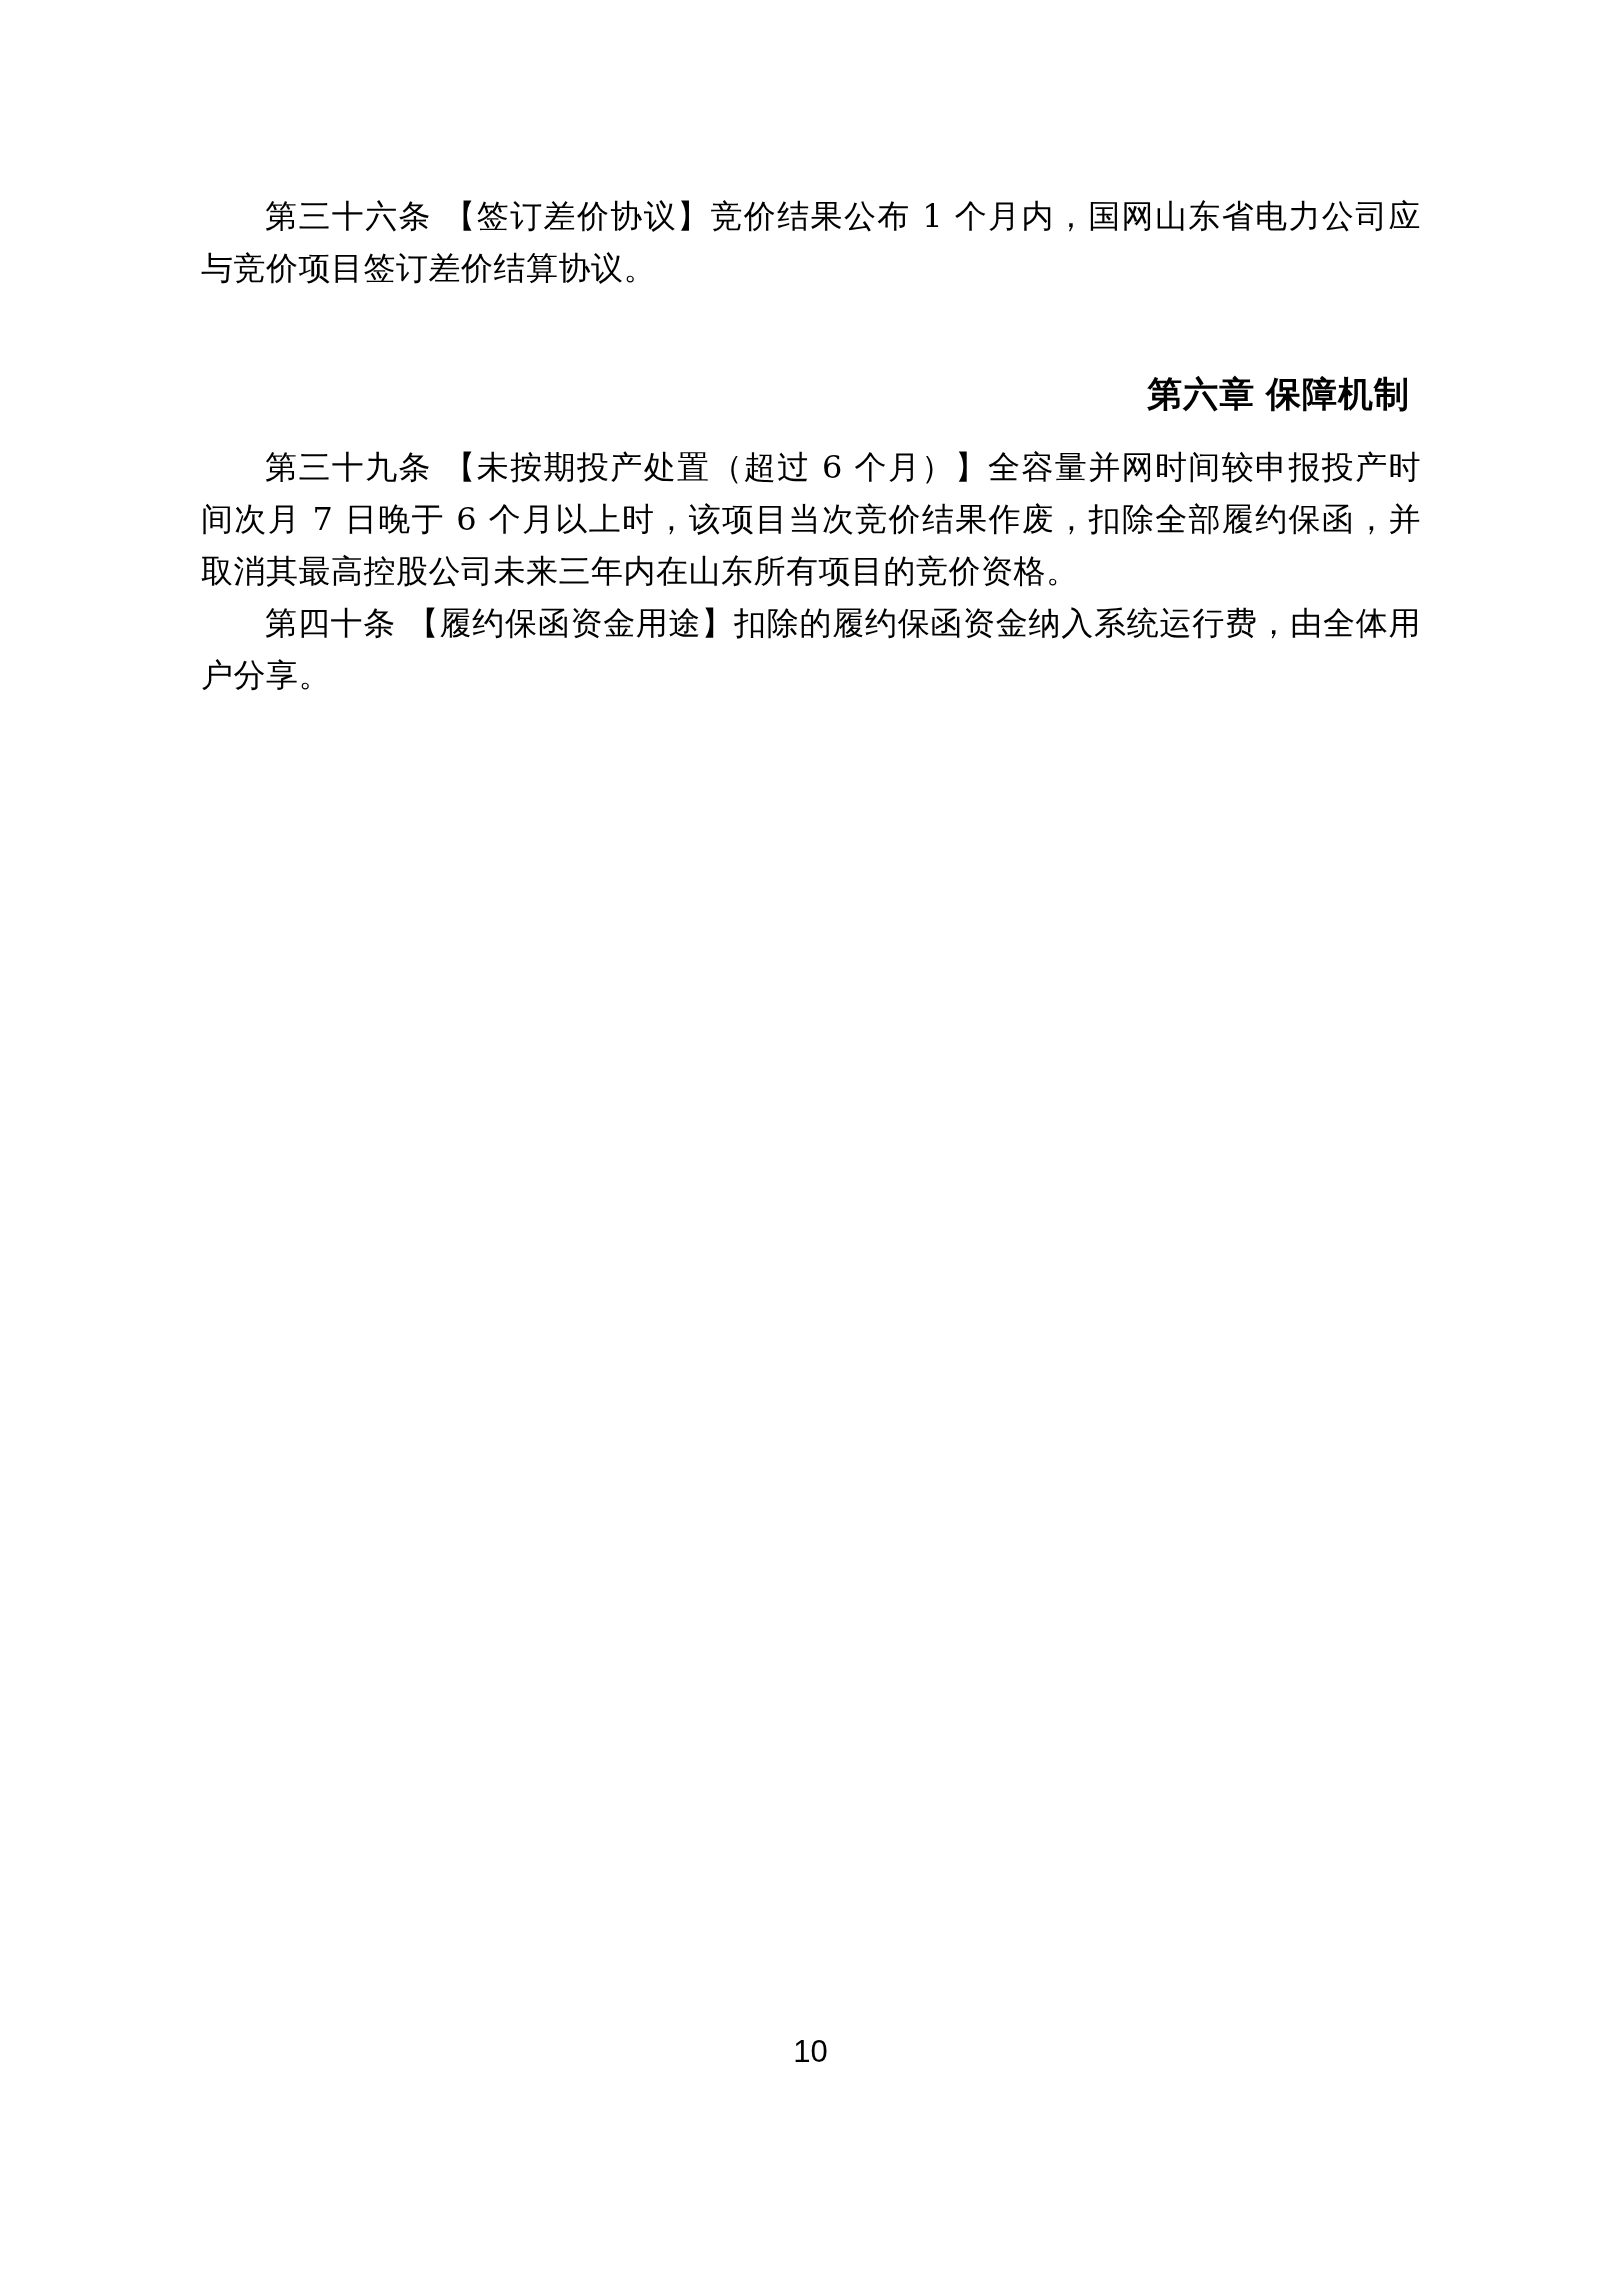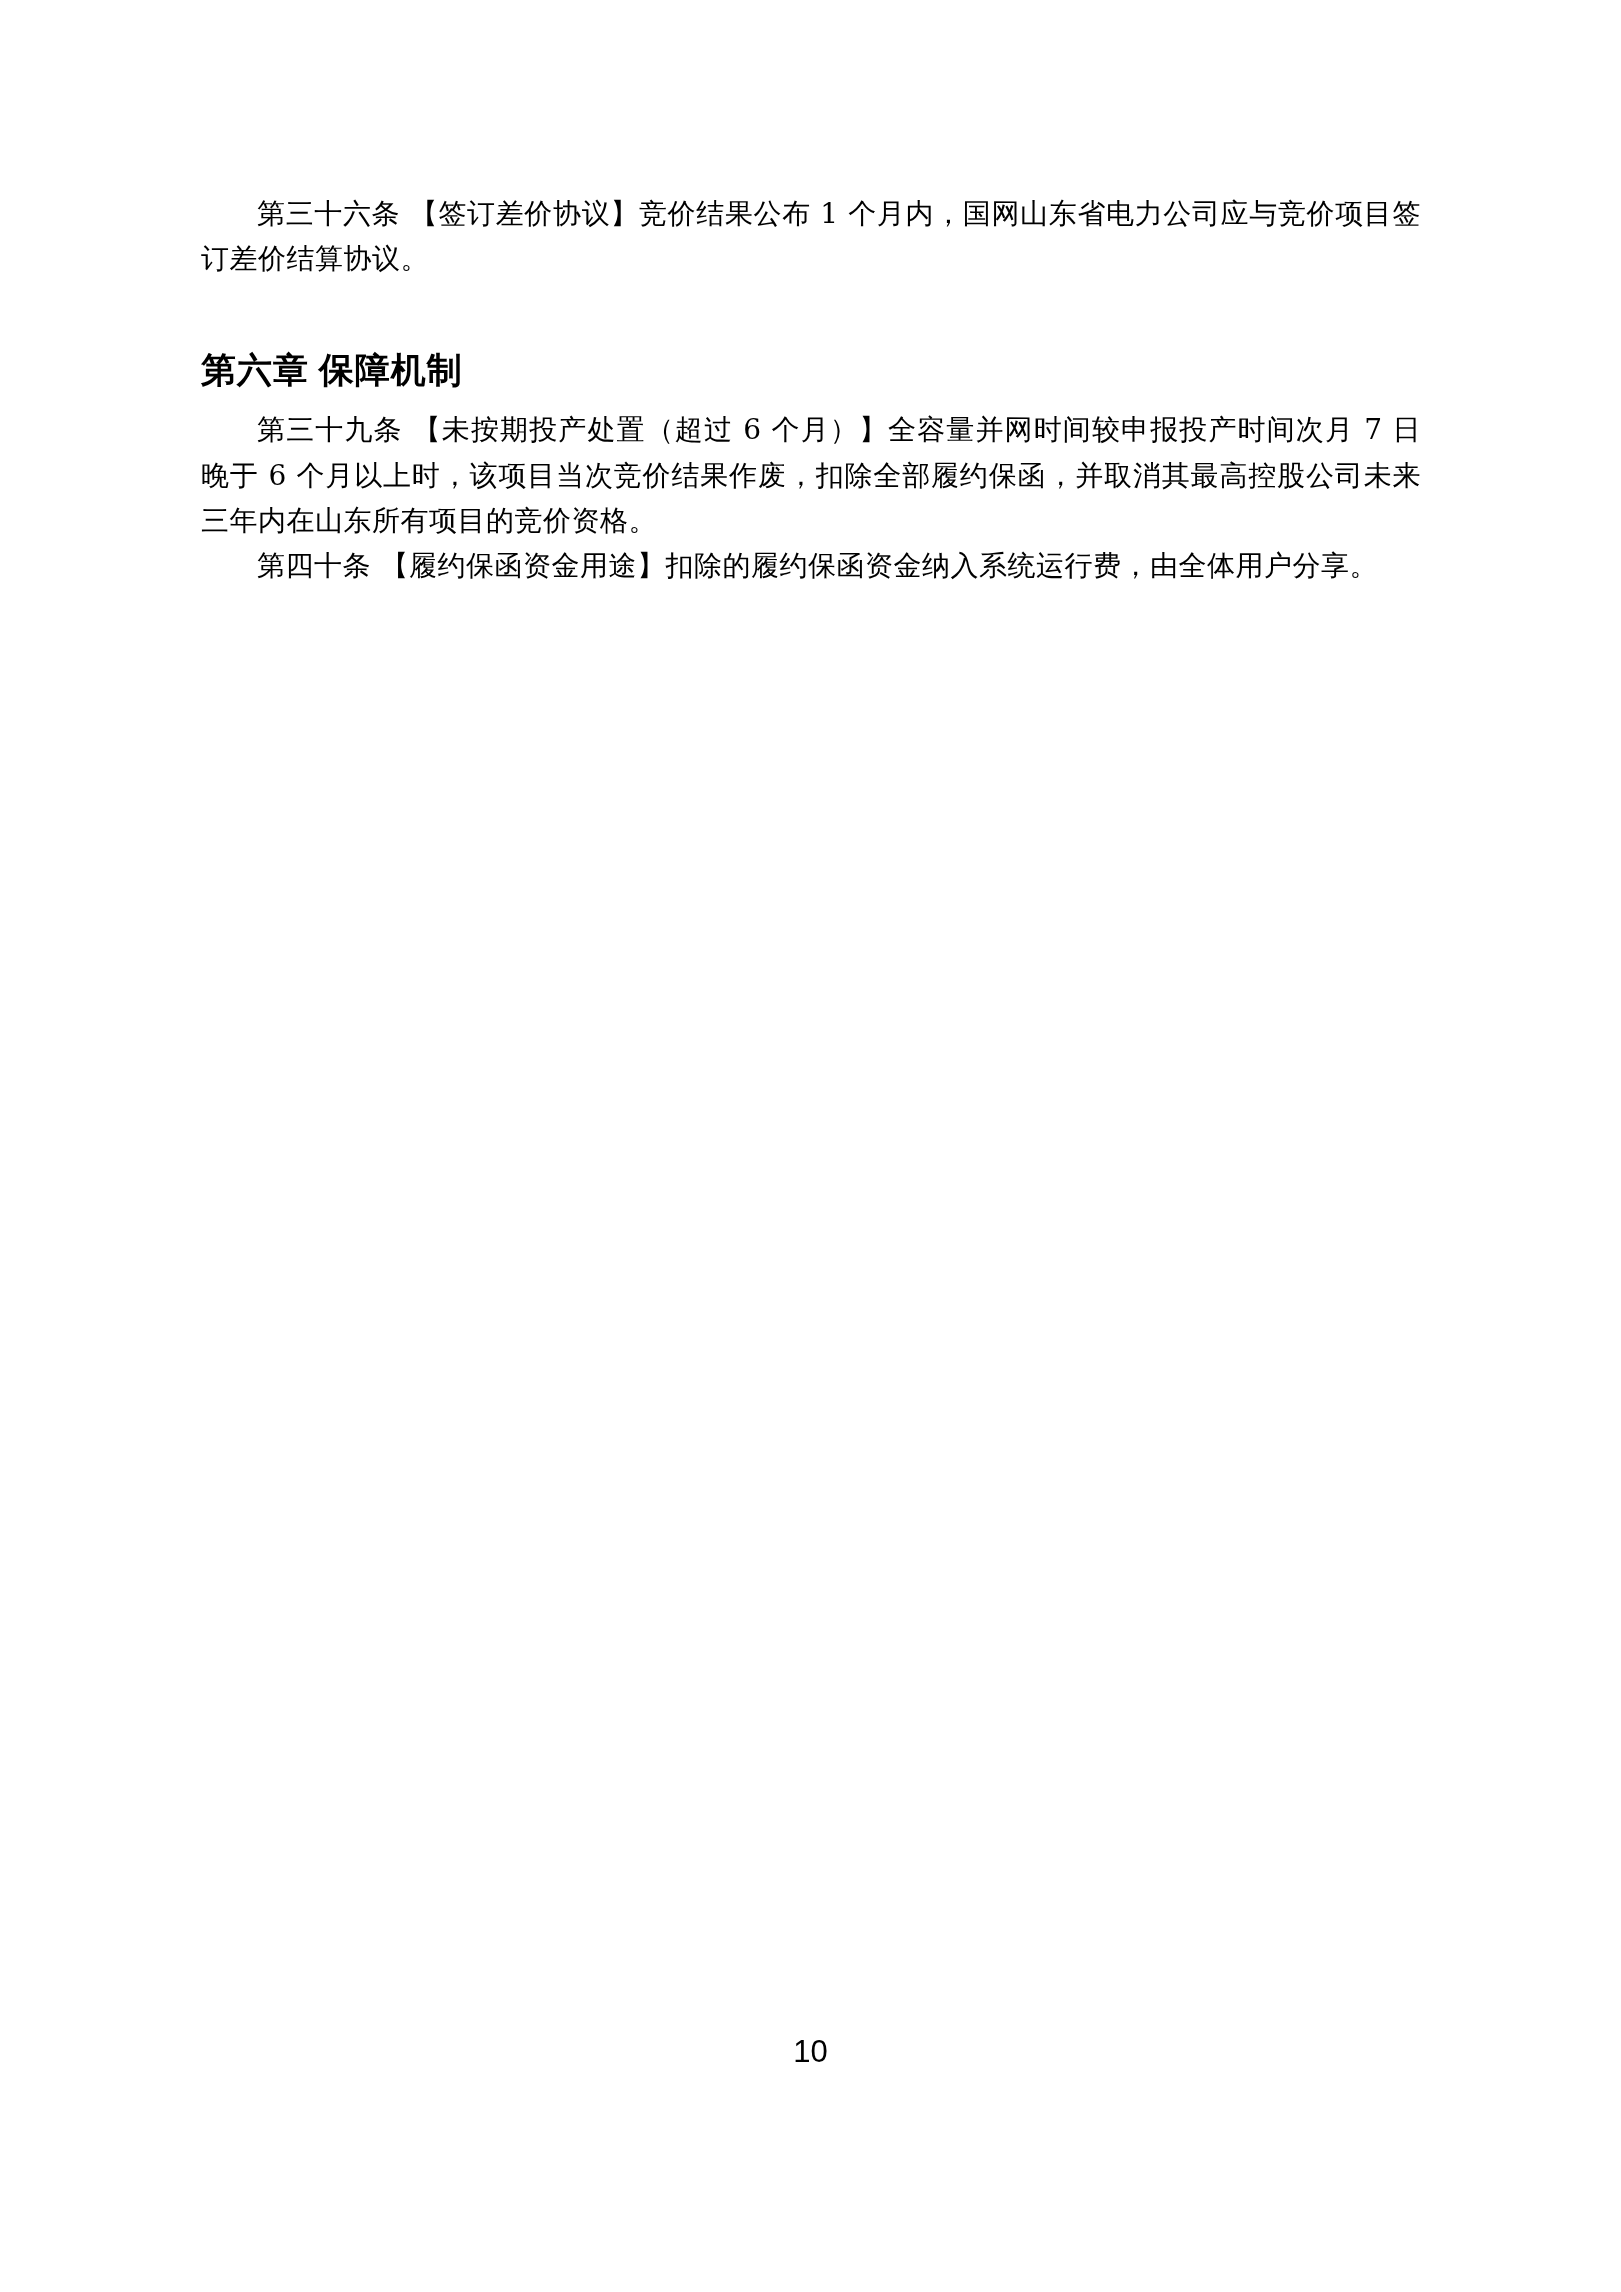--- a/index.html
+++ b/index.html
@@ -18,35 +18,35 @@
     width: 1621px;
     height: 2293px;
     box-sizing: border-box;
     padding: 191px 201px 0 201px;
   }
   .doc-body {
     width: 1220px;
   }
   p.para {
     margin: 0;
-    font-size: 28px;
+    font-size: 32px;
     line-height: 1.62;
     text-align: justify;
     text-justify: inter-ideograph;
     text-indent: 2em;
     letter-spacing: 0.5px;
     font-family: "DejaVu Serif", serif;
   }
   h2.chapter {
-    margin: 0;
+    margin: 11px;
     font-size: 35px;
     font-weight: bold;
-    text-align: left;
+    text-align: right;
     letter-spacing: 1px;
-    font-family: Liberation Serif, serif;
+    font-family: Liberation Sans, sans-serif;
   }
   .spacer-chapter-top { height: 65px; }
   .spacer-chapter-bottom { height: 13.7px; }
   .page-number {
     position: absolute;
     left: 0;
     right: 0;
     top: 2034px;
     text-align: center;
     font-size: 31px;

